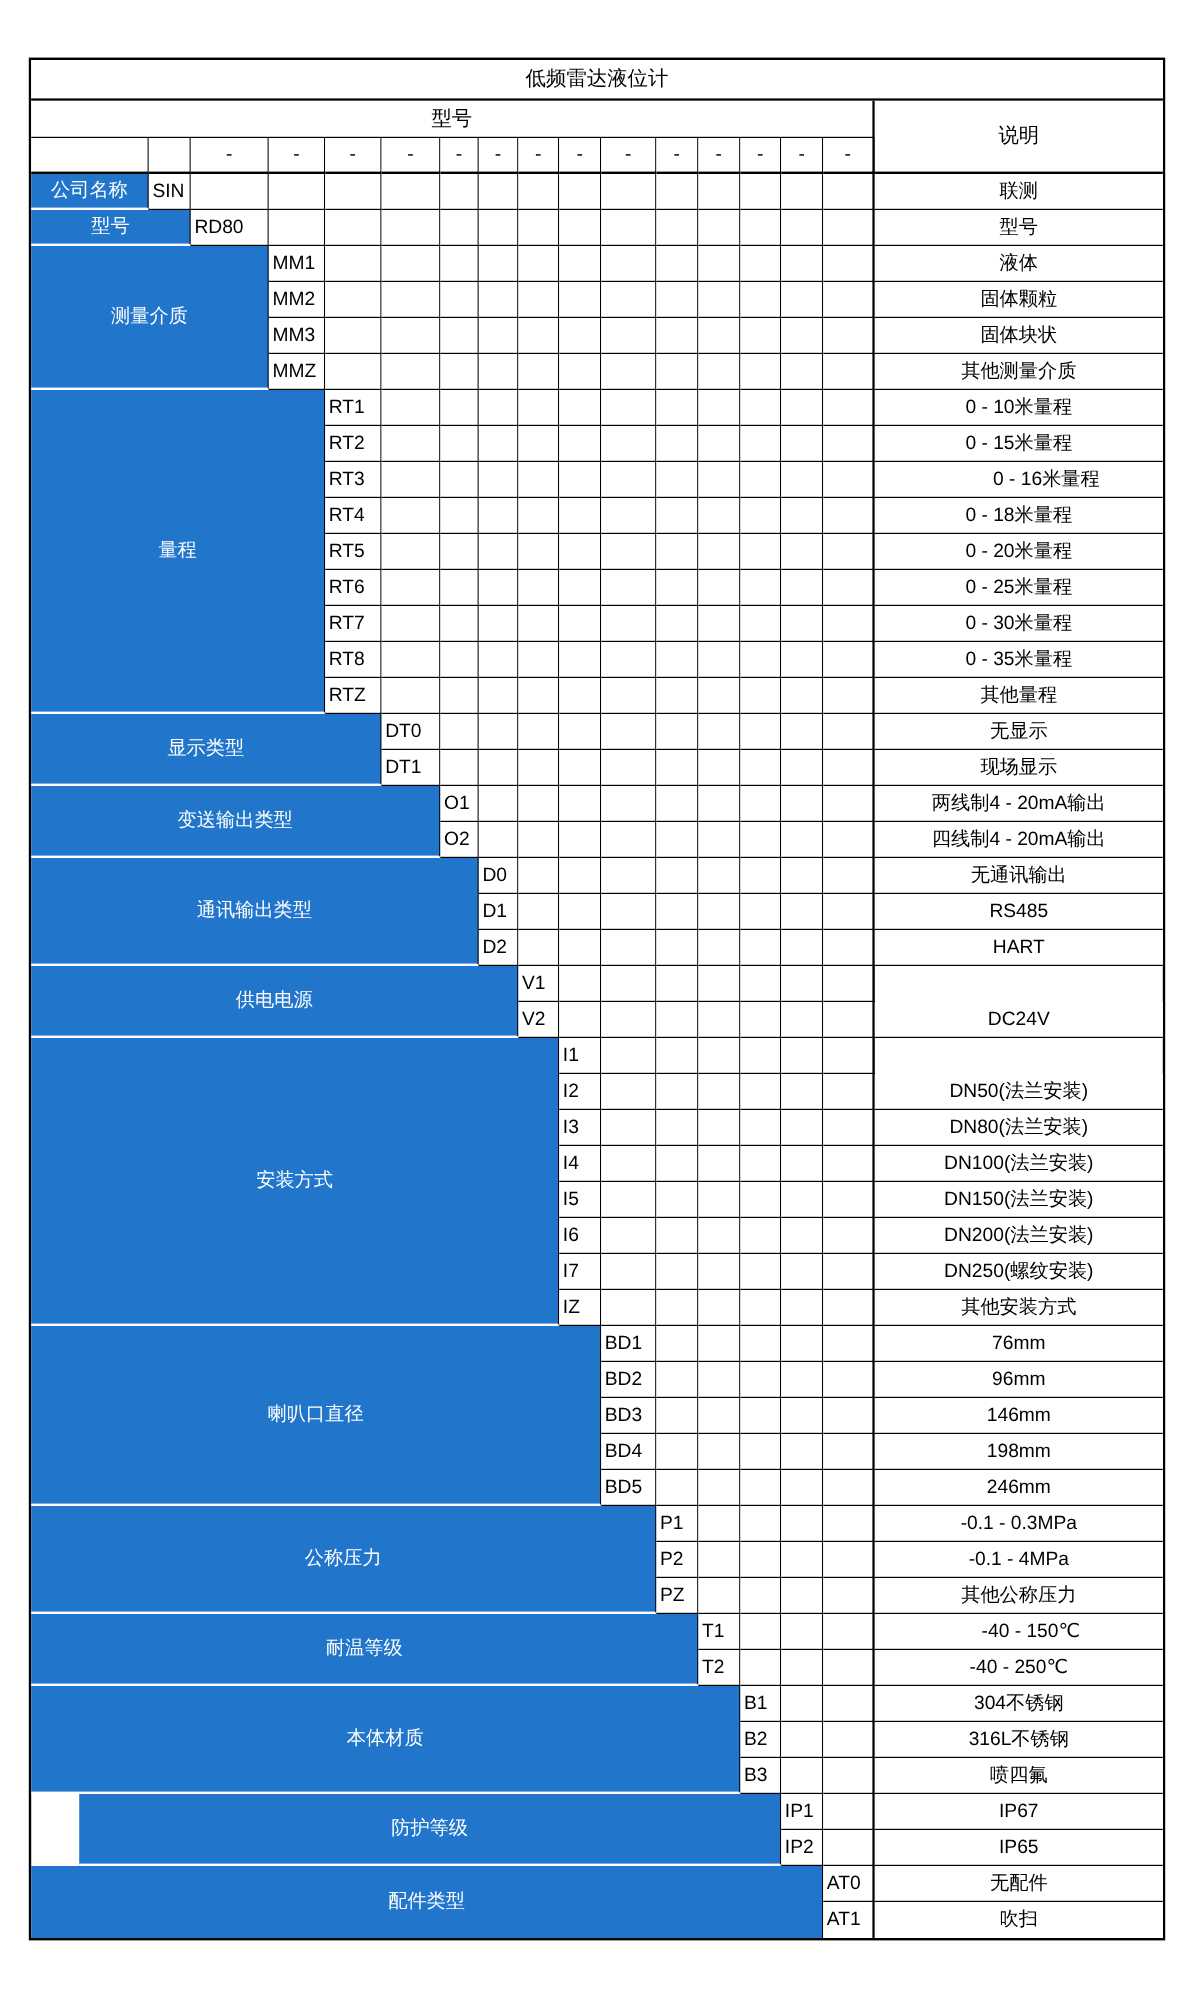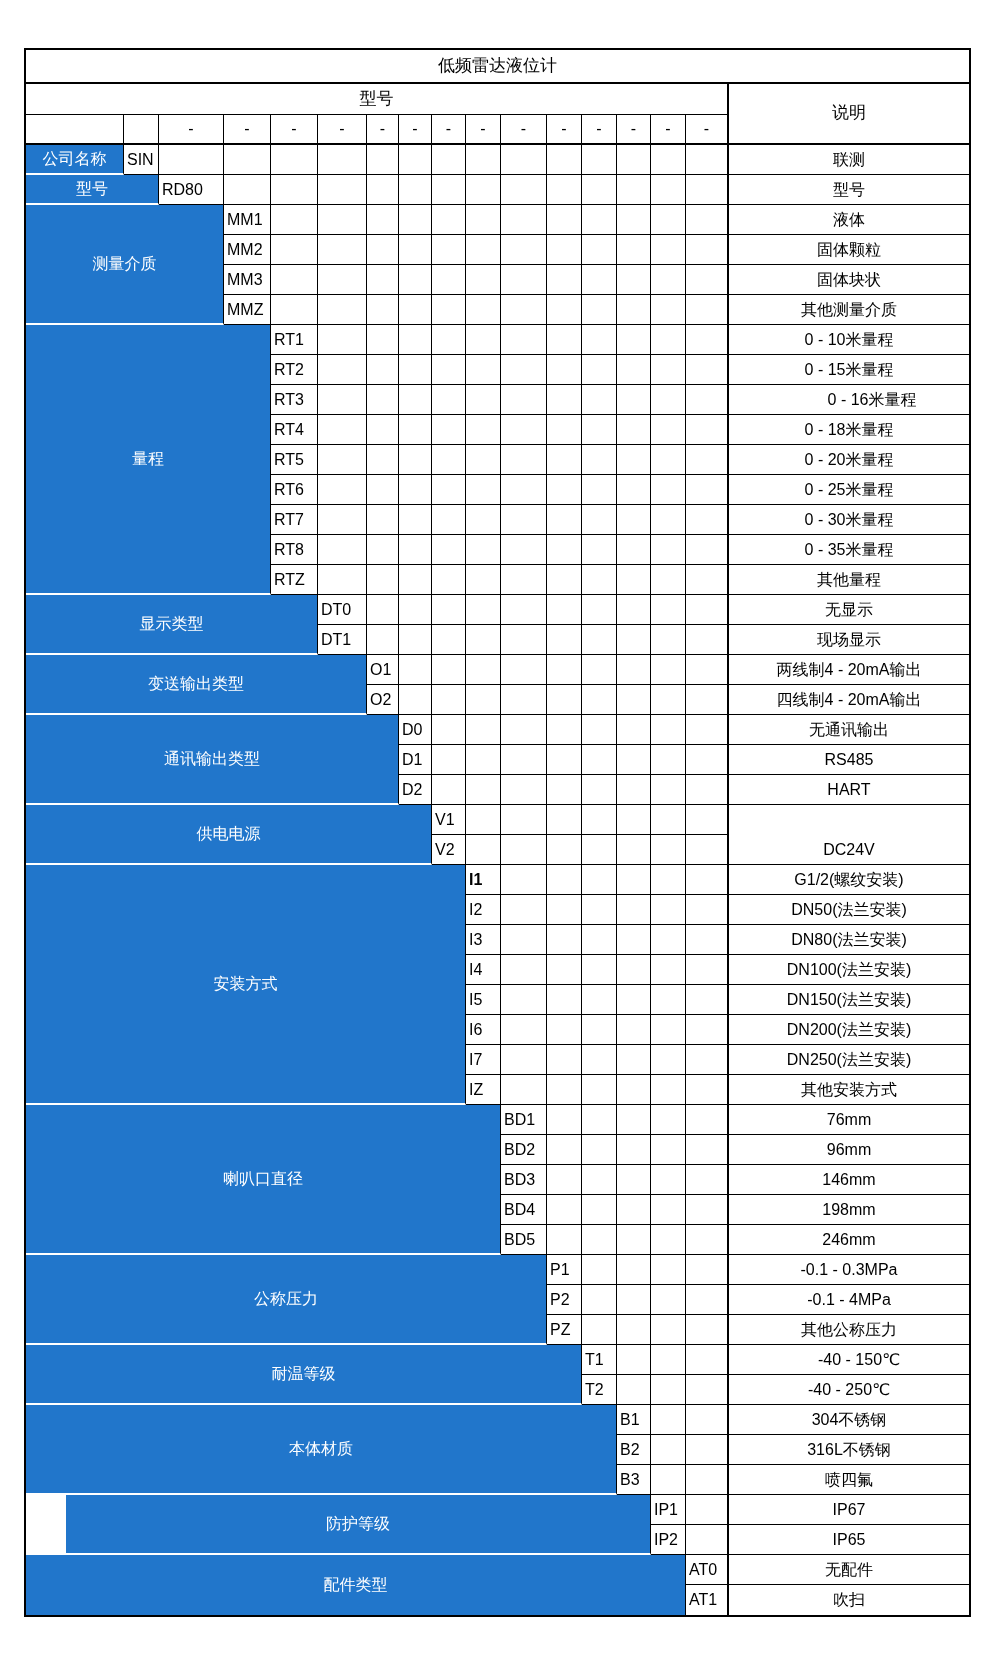--- a/index.html
+++ b/index.html
@@ -356,28 +356,27 @@
       <div class="cell code" style="grid-area: 27 / 9 / auto / 10;">V2</div>
       <div class="cell empty" style="grid-area: 27 / 10 / auto / 11;"></div>
       <div class="cell empty" style="grid-area: 27 / 11 / auto / 12;"></div>
       <div class="cell empty" style="grid-area: 27 / 12 / auto / 13;"></div>
       <div class="cell empty" style="grid-area: 27 / 13 / auto / 14;"></div>
       <div class="cell empty" style="grid-area: 27 / 14 / auto / 15;"></div>
       <div class="cell empty" style="grid-area: 27 / 15 / auto / 16;"></div>
       <div class="cell empty thick-r" style="grid-area: 27 / 16 / auto / 17;"></div>
       <div class="cell desc" style="grid-area: 27 / 17 / auto / 18;">DC24V</div>
       <div class="cell cat" style="grid-area: 28 / 1 / 36 / 10;">安装方式</div>
-      <div class="cell code" style="grid-area: 28 / 10 / auto / 11; font-weight: bold;">I1</div>
+      <div class="cell code" style="grid-area: 28 / 10 / auto / 11;">I1</div>
       <div class="cell empty" style="grid-area: 28 / 11 / auto / 12;"></div>
       <div class="cell empty" style="grid-area: 28 / 12 / auto / 13;"></div>
       <div class="cell empty" style="grid-area: 28 / 13 / auto / 14;"></div>
       <div class="cell empty" style="grid-area: 28 / 14 / auto / 15;"></div>
       <div class="cell empty" style="grid-area: 28 / 15 / auto / 16;"></div>
       <div class="cell empty thick-r" style="grid-area: 28 / 16 / auto / 17;"></div>
-      <div class="cell desc" style="grid-area: 28 / 17 / auto / 18;">G1/2(螺纹安装)</div>
       <div class="cell code" style="grid-area: 29 / 10 / auto / 11;">I2</div>
       <div class="cell empty" style="grid-area: 29 / 11 / auto / 12;"></div>
       <div class="cell empty" style="grid-area: 29 / 12 / auto / 13;"></div>
       <div class="cell empty" style="grid-area: 29 / 13 / auto / 14;"></div>
       <div class="cell empty" style="grid-area: 29 / 14 / auto / 15;"></div>
       <div class="cell empty" style="grid-area: 29 / 15 / auto / 16;"></div>
       <div class="cell empty thick-r" style="grid-area: 29 / 16 / auto / 17;"></div>
       <div class="cell desc" style="grid-area: 29 / 17 / auto / 18;">DN50(法兰安装)</div>
       <div class="cell code" style="grid-area: 30 / 10 / auto / 11;">I3</div>
       <div class="cell empty" style="grid-area: 30 / 11 / auto / 12;"></div>
@@ -411,21 +410,21 @@
       <div class="cell empty" style="grid-area: 33 / 15 / auto / 16;"></div>
       <div class="cell empty thick-r" style="grid-area: 33 / 16 / auto / 17;"></div>
       <div class="cell desc" style="grid-area: 33 / 17 / auto / 18;">DN200(法兰安装)</div>
       <div class="cell code" style="grid-area: 34 / 10 / auto / 11;">I7</div>
       <div class="cell empty" style="grid-area: 34 / 11 / auto / 12;"></div>
       <div class="cell empty" style="grid-area: 34 / 12 / auto / 13;"></div>
       <div class="cell empty" style="grid-area: 34 / 13 / auto / 14;"></div>
       <div class="cell empty" style="grid-area: 34 / 14 / auto / 15;"></div>
       <div class="cell empty" style="grid-area: 34 / 15 / auto / 16;"></div>
       <div class="cell empty thick-r" style="grid-area: 34 / 16 / auto / 17;"></div>
-      <div class="cell desc" style="grid-area: 34 / 17 / auto / 18;">DN250(法兰安装)</div>
+      <div class="cell desc" style="grid-area: 34 / 17 / auto / 18;">DN250(螺纹安装)</div>
       <div class="cell code" style="grid-area: 35 / 10 / auto / 11;">IZ</div>
       <div class="cell empty" style="grid-area: 35 / 11 / auto / 12;"></div>
       <div class="cell empty" style="grid-area: 35 / 12 / auto / 13;"></div>
       <div class="cell empty" style="grid-area: 35 / 13 / auto / 14;"></div>
       <div class="cell empty" style="grid-area: 35 / 14 / auto / 15;"></div>
       <div class="cell empty" style="grid-area: 35 / 15 / auto / 16;"></div>
       <div class="cell empty thick-r" style="grid-area: 35 / 16 / auto / 17;"></div>
       <div class="cell desc" style="grid-area: 35 / 17 / auto / 18;">其他安装方式</div>
       <div class="cell cat" style="grid-area: 36 / 1 / 41 / 11;">喇叭口直径</div>
       <div class="cell code" style="grid-area: 36 / 11 / auto / 12;">BD1</div>

